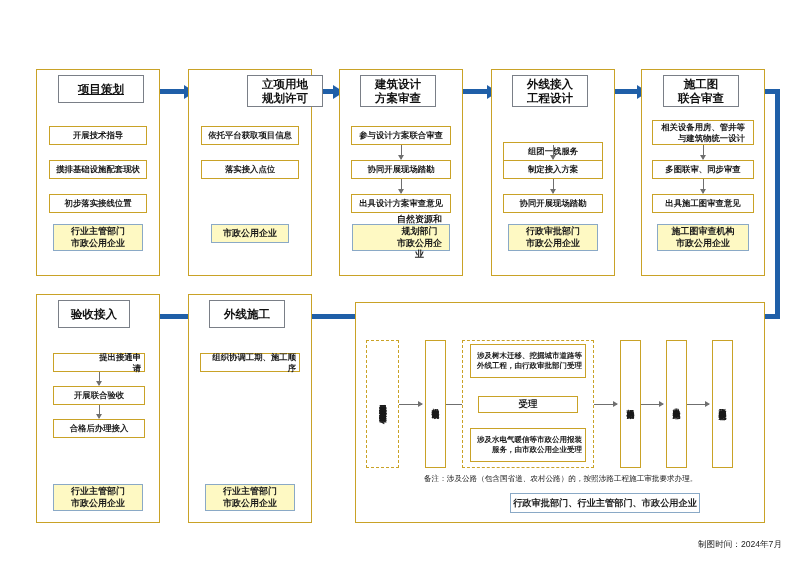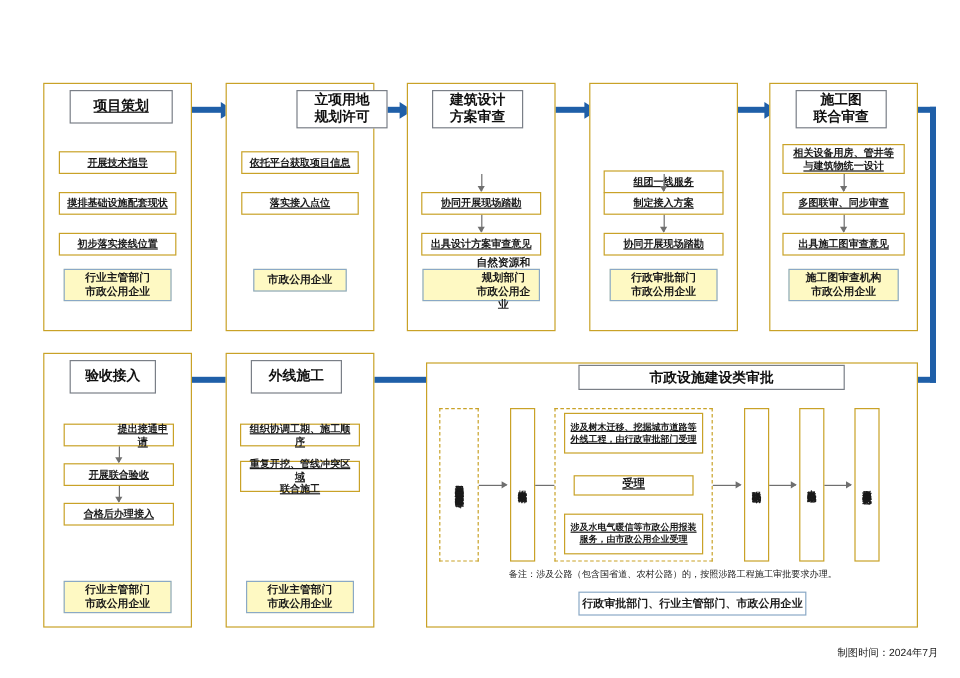--- a/index.html
+++ b/index.html
@@ -39,25 +39,24 @@
     color:#101010;
     z-index:6;
   }
 
   
   .step {
     position:absolute;
     border:1.1px solid #c9a227;
     background:#ffffff;
     display:flex; align-items:center; justify-content:center;
-    text-align:center;
+    text-align:right;
     font-size:8.4px; font-weight:bold; line-height:1.3;
     color:#1a1a1a;
     padding:1px 3px;
-    text-decoration:underline;
   }
 
   
   .owner {
     position:absolute;
     border:1.1px solid #8aa9c6;
     background:#fef9c3;
     display:flex; align-items:center; justify-content:center;
     text-align:center;
     font-size:9px; font-weight:bold; line-height:1.3;
@@ -176,28 +175,31 @@
   <div class="panel" style="left:188px; top:69px; width:124px; height:207px;"></div>
   <div class="stage-head" style="left:214px; top:75px; width:76px; height:32px; white-space:pre-line;margin-left:33px;">立项用地
 规划许可</div>
   <div class="step" style="left:201px; top:126px; width:98px; height:19px;">依托平台获取项目信息</div>
   <div class="step" style="left:201px; top:160px; width:98px; height:19px;">落实接入点位</div>
   <div class="owner" style="left:211px; top:224px; width:78px; height:19px; white-space:pre-line;">市政公用企业</div>
 
   <div class="panel" style="left:339px; top:69px; width:124px; height:207px;"></div>
   <div class="stage-head" style="left:360px; top:75px; width:76px; height:32px; white-space:pre-line;">建筑设计
 方案审查</div>
+  <div class="step" style="left:351px; top:126px; width:100px; height:19px;">参与设计方案联合审查</div>
   <div class="vconn" style="left:401px; top:145px; height:14px;"></div>
   <div class="step" style="left:351px; top:160px; width:100px; height:19px;">协同开展现场踏勘</div>
   <div class="vconn" style="left:401px; top:179px; height:14px;"></div>
   <div class="step" style="left:351px; top:194px; width:100px; height:19px;">出具设计方案审查意见</div>
   <div class="owner" style="left:352px; top:224px; width:98px; height:27px; white-space:pre-line;padding-left:40px;">自然资源和规划部门
 市政公用企业</div>
 
   <div class="panel" style="left:491px; top:69px; width:124px; height:207px;"></div>
+  <div class="stage-head" style="left:512px; top:75px; width:76px; height:32px; white-space:pre-line;">外线接入
+工程设计</div>
   <div class="step" style="left:503px; top:142px; width:100px; height:19px;">组团一线服务</div>
   <div class="vconn" style="left:553px; top:145px; height:14px;"></div>
   <div class="step" style="left:503px; top:160px; width:100px; height:19px;">制定接入方案</div>
   <div class="vconn" style="left:553px; top:179px; height:14px;"></div>
   <div class="step" style="left:503px; top:194px; width:100px; height:19px;">协同开展现场踏勘</div>
   <div class="owner" style="left:508px; top:224px; width:90px; height:27px; white-space:pre-line;">行政审批部门
 市政公用企业</div>
 
   <div class="panel" style="left:641px; top:69px; width:124px; height:207px;"></div>
   <div class="stage-head" style="left:663px; top:75px; width:76px; height:32px; white-space:pre-line;">施工图
@@ -217,27 +219,24 @@
   <div class="vconn" style="left:99px; top:372px; height:13px;"></div>
   <div class="step" style="left:53px; top:386px; width:92px; height:19px;">开展联合验收</div>
   <div class="vconn" style="left:99px; top:405px; height:13px;"></div>
   <div class="step" style="left:53px; top:419px; width:92px; height:19px;">合格后办理接入</div>
   <div class="owner" style="left:53px; top:484px; width:90px; height:27px; white-space:pre-line;">行业主管部门
 市政公用企业</div>
 
   <div class="panel" style="left:188px; top:294px; width:124px; height:229px;"></div>
   <div class="stage-head" style="left:209px; top:300px; width:76px; height:28px;">外线施工</div>
   <div class="step" style="left:200px; top:353px; width:100px; height:19px;">组织协调工期、施工顺序</div>
-  <div class="step" style="left:200px; top:384px; width:100px; height:26px; white-space:pre-line;">重复开挖、管线冲突区域
-联合施工</div>
   <div class="owner" style="left:205px; top:484px; width:90px; height:27px; white-space:pre-line;">行业主管部门
 市政公用企业</div>
 
   <div class="panel" style="left:355px; top:302px; width:410px; height:221px;"></div>
-  <div class="subflow-head" style="left:482px; top:304px; width:222px; height:21px;">市政设施建设类审批</div>
 
   <div class="dashbox" style="left:366px; top:340px; width:33px; height:128px;"></div>
   <div class="vtext-plain" style="left:369px; top:344px; width:27px; height:120px;">登录工程建设项目审批管理平台市政公用报装一件事专区</div>
 
   <div class="hconn" style="left:399px; top:404px; width:23px;"></div>
 
   <div class="vbox" style="left:425px; top:340px; width:21px; height:128px;">提出审批及报装申请</div>
 
   <div class="hconn" style="left:446px; top:404px; width:24px;"></div>
 
@@ -250,16 +249,16 @@
 
   <div class="vbox" style="left:620px; top:340px; width:21px; height:128px;">现场联合踏勘</div>
   <div class="hconn" style="left:641px; top:404px; width:22px;"></div>
 
   <div class="vbox" style="left:666px; top:340px; width:21px; height:128px;">出具联合踏勘意见</div>
   <div class="hconn" style="left:687px; top:404px; width:22px;"></div>
 
   <div class="vbox" style="left:712px; top:340px; width:21px; height:128px;">形成市政公用报装联合意见</div>
 
   <div class="note" style="left:424px; top:474px;">备注：涉及公路（包含国省道、农村公路）的，按照涉路工程施工审批要求办理。</div>
-  <div class="subfoot" style="left:482px; top:493px; width:190px; height:20px;">行政审批部门、行业主管部门、市政公用企业</div>
+  <div class="subfoot" style="left:510px; top:493px; width:190px; height:20px;">行政审批部门、行业主管部门、市政公用企业</div>
 
   <div class="credit">制图时间：2024年7月</div>
 </div>
 
 </body></html>

